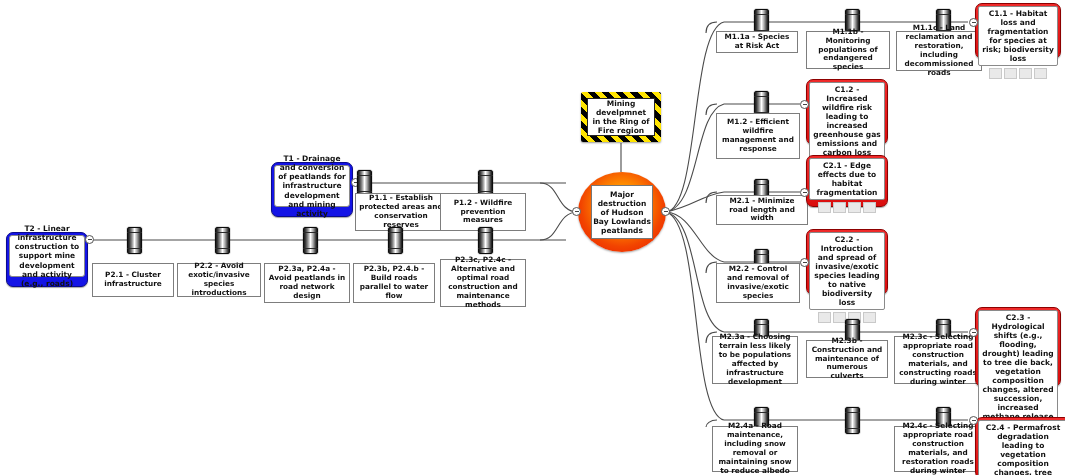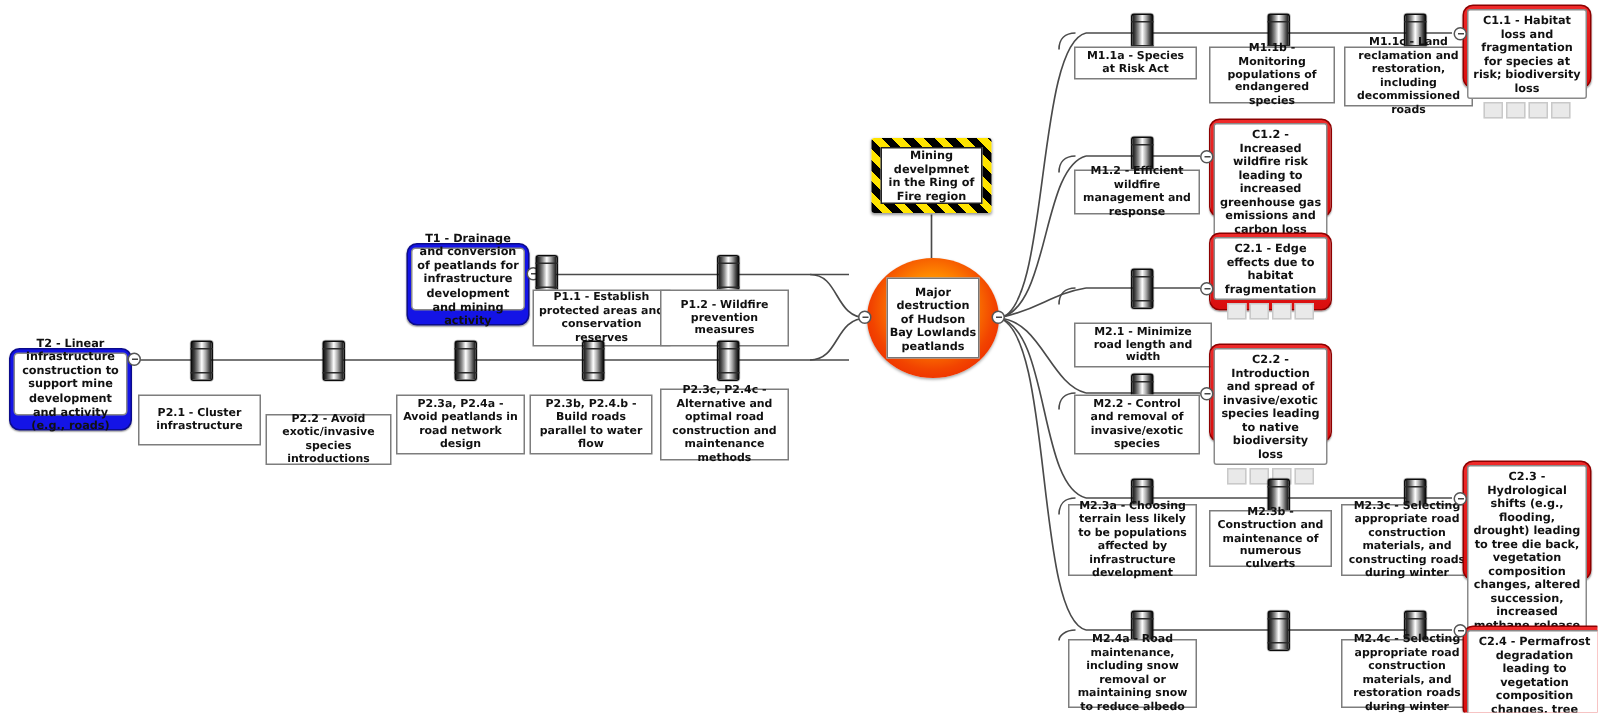--- a/index.html
+++ b/index.html
@@ -222,21 +222,21 @@
   <div class="node ctrl" style="left:440px;top:193px;width:86px;height:38px;">
     <span class="txt">P1.2 -  Wildfire prevention measures</span>
   </div>
 
   <div class="barrier" style="left:127px;top:227px;"></div>
   <div class="node ctrl" style="left:92px;top:263px;width:82px;height:34px;">
     <span class="txt">P2.1 -  Cluster infrastructure</span>
   </div>
 
   <div class="barrier" style="left:215px;top:227px;"></div>
-  <div class="node ctrl" style="left:177px;top:263px;width:84px;height:34px;margin-top:13px;">
+  <div class="node ctrl" style="left:177px;top:263px;width:84px;height:34px;">
     <span class="txt">P2.2 -  Avoid exotic/invasive species introductions</span>
   </div>
 
   <div class="barrier" style="left:303px;top:227px;"></div>
   <div class="node ctrl" style="left:264px;top:263px;width:86px;height:40px;">
     <span class="txt">P2.3a, P2.4a - Avoid peatlands in road network design</span>
   </div>
 
   <div class="barrier" style="left:388px;top:227px;"></div>
   <div class="node ctrl" style="left:353px;top:263px;width:82px;height:40px;">
@@ -270,39 +270,39 @@
     <div class="squares">
       <i></i>
       <i></i>
       <i></i>
       <i></i>
     </div>
   </div>
   <div class="minus" style="left:969px;top:18px;"></div>
 
   <div class="barrier" style="left:754px;top:91px;"></div>
-  <div class="node ctrl" style="left:716px;top:113px;width:84px;height:30px;align-items:center;">
+  <div class="node ctrl" style="left:716px;top:113px;width:84px;height:46px;align-items:center;">
     <span class="txt">M1.2 -  Efficient wildfire management and response</span>
   </div>
 
   <div class="node cons" style="left:806px;top:79px;width:82px;height:66px;">
     <div class="inner">
       <span class="txt">C1.2 -  Increased wildfire risk leading to increased greenhouse gas emissions and carbon loss</span>
     </div>
     <div class="squares">
       <i></i>
       <i></i>
       <i></i>
       <i></i>
     </div>
   </div>
   <div class="minus" style="left:800px;top:100px;"></div>
 
   <div class="barrier" style="left:754px;top:179px;"></div>
-  <div class="node ctrl" style="left:716px;top:195px;width:92px;height:30px;margin-top:20px;">
+  <div class="node ctrl" style="left:716px;top:195px;width:92px;height:30px;">
     <span class="txt">M2.1 -  Minimize road length and width</span>
   </div>
 
   <div class="node cons" style="left:806px;top:155px;width:82px;height:52px;">
     <div class="inner">
       <span class="txt">C2.1 -  Edge effects due to habitat fragmentation</span>
     </div>
     <div class="squares">
       <i></i>
       <i></i>

